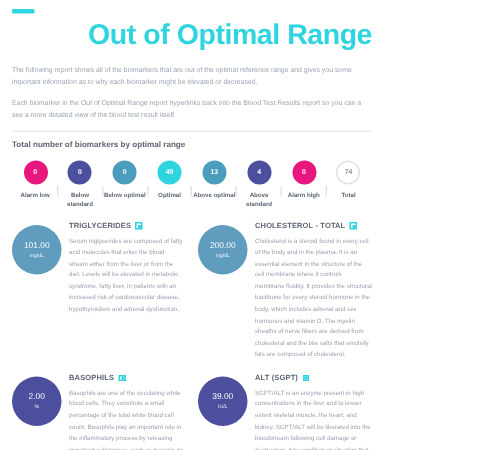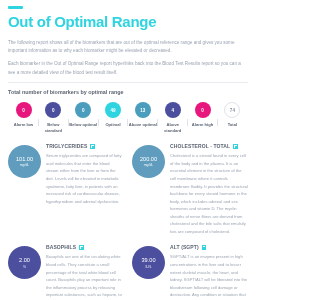--- a/index.html
+++ b/index.html
@@ -24,26 +24,27 @@
 
   
   .accent-bar {
     width: 15px;
     height: 3px;
     background: #2ed4e0;
     margin: 6px 0 5px 0;
     border-radius: 1px;
   }
   .page-title {
-    font-size: 15px;
+    font-size: 19px;
     font-weight: bold;
     color: #2ed4e0;
     letter-spacing: -0.3px;
     margin: 0 0 8px 0;
     line-height: 1.1;
+    text-align: right;
   }
   .intro-p {
     font-size: 4.6px;
     line-height: 1.85;
     color: #9aa4b1;
     margin: 0 0 5px 0;
     max-width: 244px;
   }
 
   

